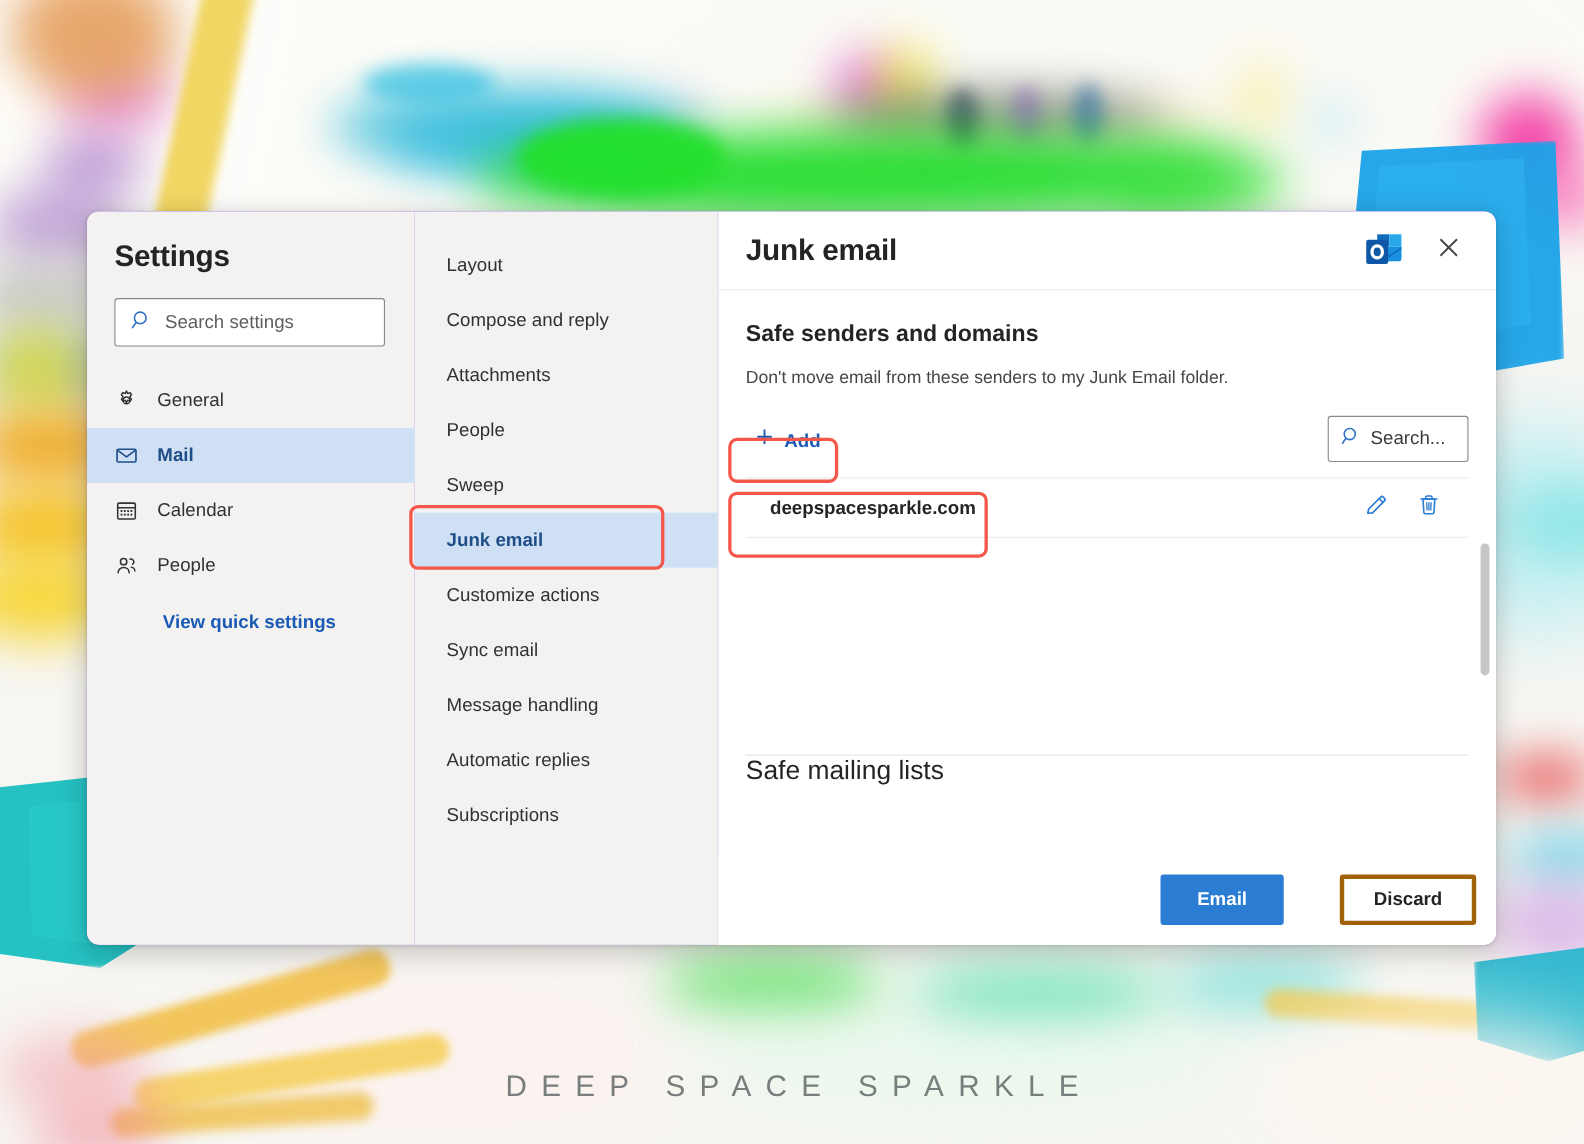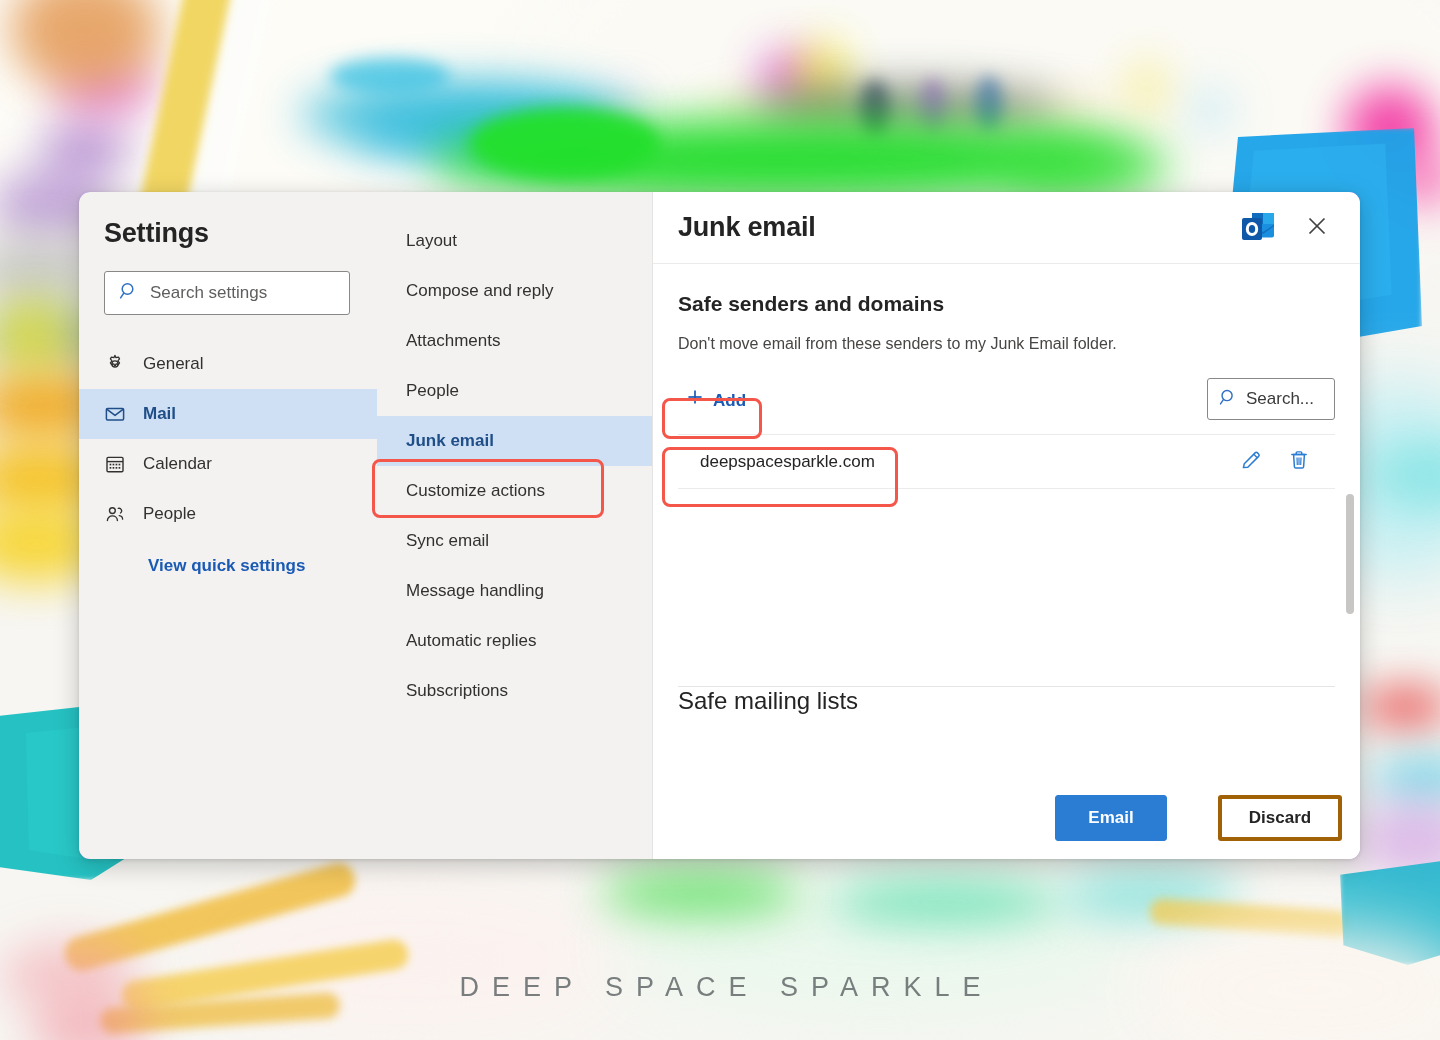--- a/index.html
+++ b/index.html
@@ -221,20 +221,21 @@
   #main-search-box .ph { font-size: 17px; color: #3b3a39; }
 
   #safe-list { margin-top: 14px; }
   .list-row {
     height: 55px;
     border-top: 1px solid #edebe9;
     border-bottom: 1px solid #edebe9;
     display: flex;
     align-items: center;
     padding: 0 24px 0 22px;
+    font-weight: bold;
   }
   .list-row .row-label {
     flex: 1 1 auto;
     font-size: 17px;
     color: #242424;
   }
   .row-actions { display: flex; align-items: center; gap: 24px; }
   .row-actions .act { cursor: pointer; display: block; }
 
   #divider { border-top: 1px solid #e6e4e2; margin-top: 197px; }
@@ -457,20 +458,21 @@
     </div>
 
     <div id="view-quick-settings">View quick settings</div>
   </div>
 
   <div id="navcol">
     <div class="nav-item">Layout</div>
     <div class="nav-item">Compose and reply</div>
     <div class="nav-item">Attachments</div>
     <div class="nav-item">People</div>
+    <div class="nav-item">Sweep</div>
     <div class="nav-item active">Junk email</div>
     <div class="nav-item">Customize actions</div>
     <div class="nav-item">Sync email</div>
     <div class="nav-item">Message handling</div>
     <div class="nav-item">Automatic replies</div>
     <div class="nav-item">Subscriptions</div>
   </div>
 
   <div id="main">
 

